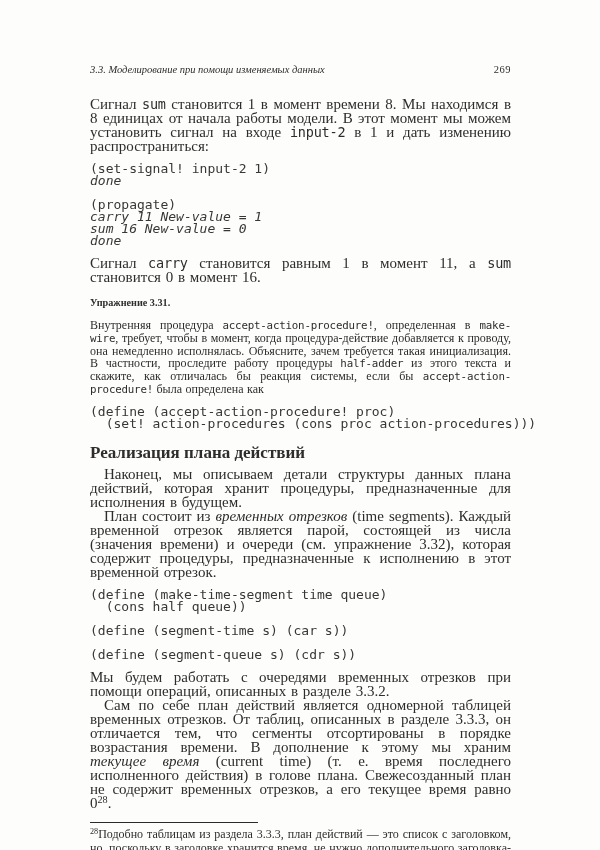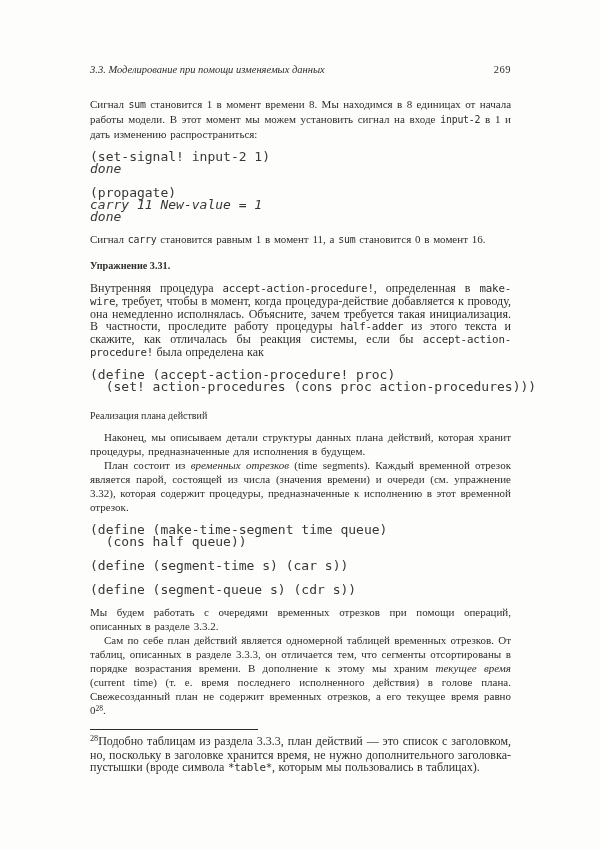--- a/index.html
+++ b/index.html
@@ -22,21 +22,21 @@
   .running-head {
     display: flex;
     justify-content: space-between;
     align-items: baseline;
     font-size: 10.5px;
     margin-bottom: 22px;
   }
   .rh-title { font-style: italic; }
   .rh-page { font-style: normal; letter-spacing: 0.5px; }
   .para {
-    font-size: 11px;
+    font-size: 15px;
     line-height: 14px;
     text-align: justify;
     word-spacing: 1px;
   }
   .indent { text-indent: 14px; }
   .code {
     font-family: "DejaVu Sans Mono", "Liberation Mono", monospace;
     font-size: 13px;
     line-height: 12px;
     margin: 10px 0 9px 0;
@@ -51,22 +51,22 @@
     line-height: 12px;
     margin-bottom: 10px;
   }
   .small-para {
     font-size: 12px;
     line-height: 12px;
     text-align: justify;
     word-spacing: 0.5px;
   }
   .section-title {
-    font-weight: normal;
-    font-size: 10px;
+    font-weight: bold;
+    font-size: 17px;
     line-height: 15px;
     margin: 15px 0 7px 0;
   }
   .footnote-rule {
     width: 168px;
     height: 0;
     border-top: 1.2px solid #2b2a28;
     margin: 10px 0 4px 0;
   }
   .footnote { padding-top: 1px; }
@@ -97,20 +97,21 @@
     </div>
 
     <p class="para"><span class="s-p">Сигнал </span><span class="s-m">sum</span><span class="s-p"> становится 1 в момент времени 8. Мы находимся в 8 единицах от начала работы модели. В этот момент мы можем установить сигнал на входе </span><span class="s-m">input-2</span><span class="s-p"> в 1 и дать изменению распространиться:</span></p>
 
     <div class="code">
         <div class="code-line">(set-signal! input-2 1)</div>
         <div class="code-line out">done</div>
         <div class="code-line">&nbsp;</div>
         <div class="code-line">(propagate)</div>
         <div class="code-line out">carry 11 New-value = 1</div>
+        <div class="code-line out">sum 16 New-value = 0</div>
         <div class="code-line out">done</div>
       </div>
 
     <p class="para"><span class="s-p">Сигнал </span><span class="s-m">carry</span><span class="s-p"> становится равным 1 в момент 11, а </span><span class="s-m">sum</span><span class="s-p"> становится 0 в момент 16.</span></p>
 
     <div class="exercise">
       <div class="ex-title">Упражнение 3.31.</div>
       <p class="small-para"><span class="s-p">Внутренняя процедура </span><span class="s-m">accept-action-procedure!</span><span class="s-p">, определенная в </span><span class="s-m">make-wire</span><span class="s-p">, требует, чтобы в момент, когда процедура-действие добавляется к проводу, она немедленно исполнялась. Объясните, зачем требуется такая инициализация. В частности, проследите работу процедуры </span><span class="s-m">half-adder</span><span class="s-p"> из этого текста и скажите, как отличалась бы реакция системы, если бы </span><span class="s-m">accept-action-procedure!</span><span class="s-p"> была определена как</span></p>
     </div>
 

